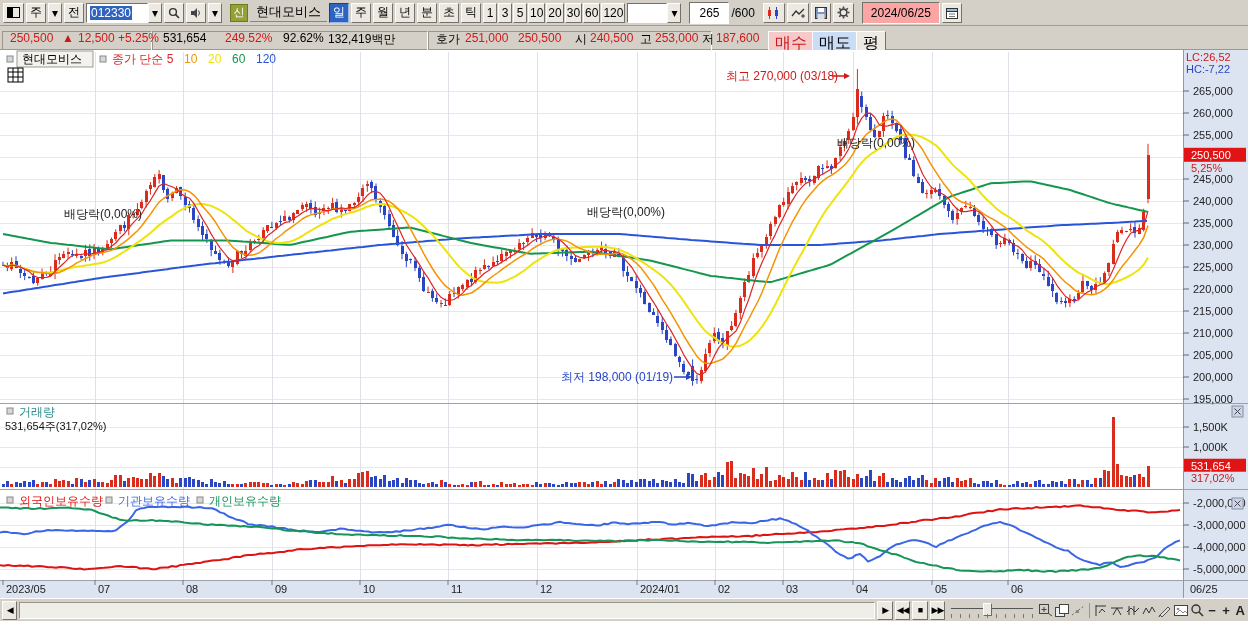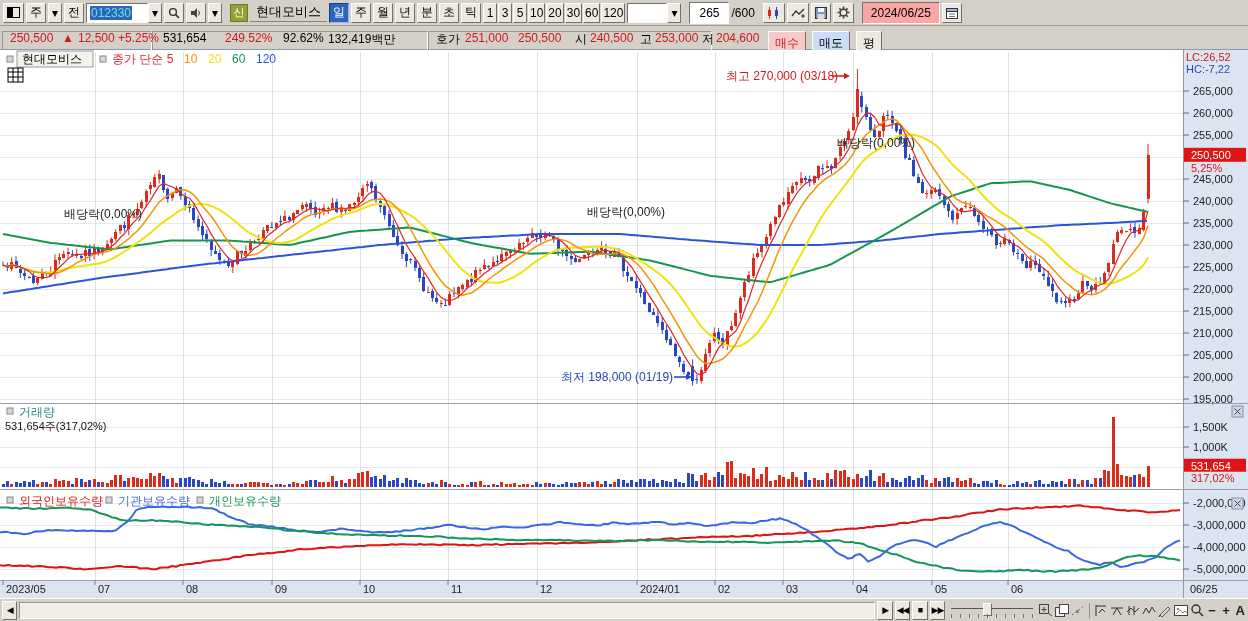--- a/index.html
+++ b/index.html
@@ -9,37 +9,37 @@
   .toolbar{height:26px;display:flex;align-items:center;gap:2px;padding:0 3px;
            background:#d4d0c8;border-bottom:1px solid #a29d93;box-sizing:border-box}
   .btn{display:inline-flex;align-items:center;justify-content:center;height:20px;min-width:20px;
        padding:0 3px;background:#ece9e2;border:1px solid;border-color:#fdfdfb #75716a #75716a #fdfdfb;
        font-size:12px;cursor:default;box-sizing:border-box;white-space:nowrap}
   .btn.sm{min-width:14px;padding:0 1px}
   .btn.sel{background:#2e63c0;color:#fff;border-color:#1c3f80 #9db6e2 #9db6e2 #1c3f80}
   .combo{display:inline-flex;height:20px}
   .combo .field{display:flex;align-items:center;background:#fff;border:1px solid;
         border-color:#75716a #fdfdfb #fdfdfb #75716a;padding:0 3px;height:20px;box-sizing:border-box}
-  .sel-text{background:#2e63c0;color:#5eead4;padding:0 1px}
+  .sel-text{background:#2e63c0;color:#ffffff;padding:0 1px}
   .badge-new{width:16px;height:16px;background:#93a136;color:#fff;display:inline-flex;
         align-items:center;justify-content:center;font-size:11px;border:1px solid #6d7a1e}
   .stock-name{padding:0 6px;font-size:13px;border-bottom:1px solid #8a867e}
   .num-input{width:34px;height:18px;border:1px solid;border-color:#75716a #fdfdfb #fdfdfb #75716a;
         font-size:12px;text-align:center;font-family:inherit;background:#fff}
   .date-input{width:72px;height:18px;border:1px solid;border-color:#75716a #fdfdfb #fdfdfb #75716a;
         font-size:12px;text-align:center;font-family:inherit;background:#fca5a5}
   .gap{width:4px}
   
   .infobar{position:relative;height:24px;background:#d4d0c8;border-bottom:1px solid #8e99ad;
            font-size:12px;box-sizing:border-box}
   .infobar span{position:absolute;top:5px;white-space:nowrap}
   .red{color:#d01818}
   .grp{position:absolute;top:1px;height:20px;border:1px solid;border-color:#9a958c #fff #fff #9a958c}
   .ibtn{position:absolute;top:2px;height:19px;display:inline-flex;align-items:center;justify-content:center;
-        padding:2px 6px;border:1px solid;border-color:#fdfdfb #75716a #75716a #fdfdfb;font-size:12px}
+        padding:2px 6px;border:1px solid;border-color:#fdfdfb #75716a #75716a #fdfdfb;font-size:16px}
   
   .chart-area{position:relative;width:1248px;height:548px;background:#fff}
   svg text{font-family:"Liberation Sans","DejaVu Sans",sans-serif}
   
   .statusbar{height:23px;display:flex;align-items:center;gap:2px;padding:0 2px;background:#d4d0c8;
              border-top:1px solid #fff;box-sizing:border-box;font-size:11px}
   .sbtn{display:inline-flex;align-items:center;justify-content:center;width:18px;height:17px;
         background:#ece9e2;border:1px solid;border-color:#fdfdfb #75716a #75716a #fdfdfb;
         font-size:9px;letter-spacing:-1px}
   .scroll-track{flex:0 0 auto;width:856px;height:17px;background:#efeee9;
@@ -178,21 +178,21 @@
   <span style="left:283px">92.62%</span>
   <span style="left:328px">132,419백만</span>
   <span style="left:436px">호가</span>
   <span class="red" style="left:465px">251,000</span>
   <span class="red" style="left:518px">250,500</span>
   <span style="left:575px">시</span>
   <span class="red" style="left:590px">240,500</span>
   <span style="left:640px">고</span>
   <span class="red" style="left:655px">253,000</span>
   <span style="left:702px">저</span>
-  <span class="red" style="left:716px">204,600</span>
+  <span class="red" style="left:716px">187,600</span>
   <span class="ibtn" style="left:768px;background:#f6caca;color:#c81818">매수</span>
   <span class="ibtn" style="left:812px;background:#cbdcf6;color:#000000">매도</span>
   <span class="ibtn" style="left:856px;background:#ece9e2">평</span>
 </div>
 
 <div class="chart-area">
   <svg id="cv" width="1248" height="548">
       <rect x="0" y="0" width="1248" height="530" fill="#ffffff"></rect>
       <rect x="1183" y="0" width="65" height="530" fill="#dce4f1"></rect>
       <rect x="0" y="530" width="1248" height="18" fill="#dce4f1"></rect>

